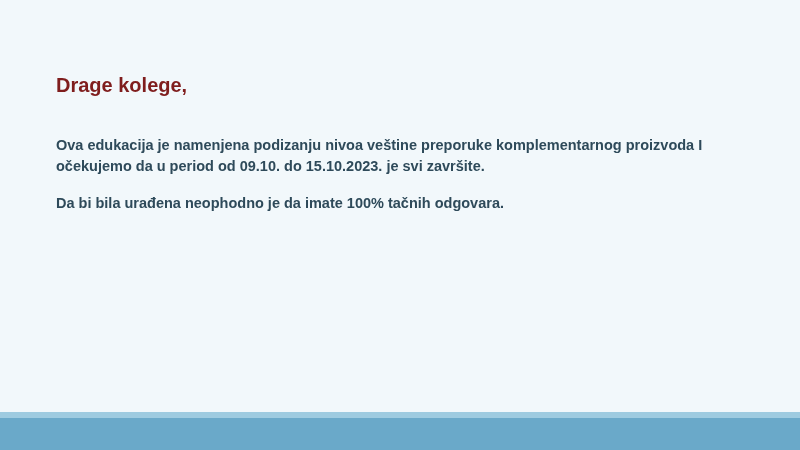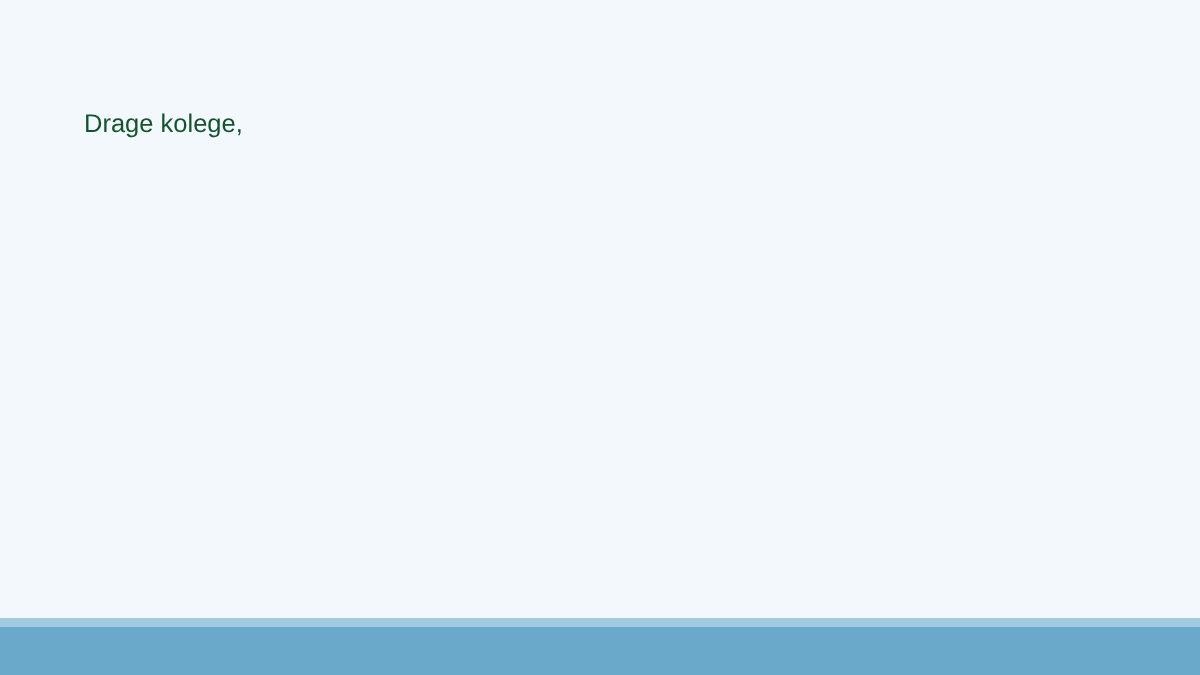--- a/index.html
+++ b/index.html
@@ -21,23 +21,23 @@
     background: #f2f8fb;
     box-sizing: border-box;
   }
   .content {
     position: absolute;
     left: 56px;
     top: 72px;
     width: 700px;
   }
   .greeting {
-    font-size: 17px;
-    font-weight: normal;
-    color: #14532d;
+    font-size: 20px;
+    font-weight: bold;
+    color: #7f1d1d;
     line-height: 1.35;
     margin: 0 0 36px 0;
   }
   .para {
     font-size: 14.5px;
     font-weight: bold;
     color: #2e4a5a;
     line-height: 1.45;
     margin: 0 0 13px 0;
   }
@@ -63,22 +63,24 @@
 </style>
 </head>
 <body>
 
 <div class="slide">
 
   <div class="content">
 
     <p class="greeting">Drage kolege,</p>
 
+    <p class="para lead">Ova edukacija je namenjena podizanju nivoa veštine preporuke komplementarnog proizvoda I očekujemo da u period od 09.10. do 15.10.2023. je svi završite.</p>
 
 
+    <p class="para">Da bi bila urađena neophodno je da imate 100% tačnih odgovara.</p>
 
 
 
   </div>
 
   <div class="footer-accent"></div>
   <div class="footer-bar"></div>
 
 </div>
 

